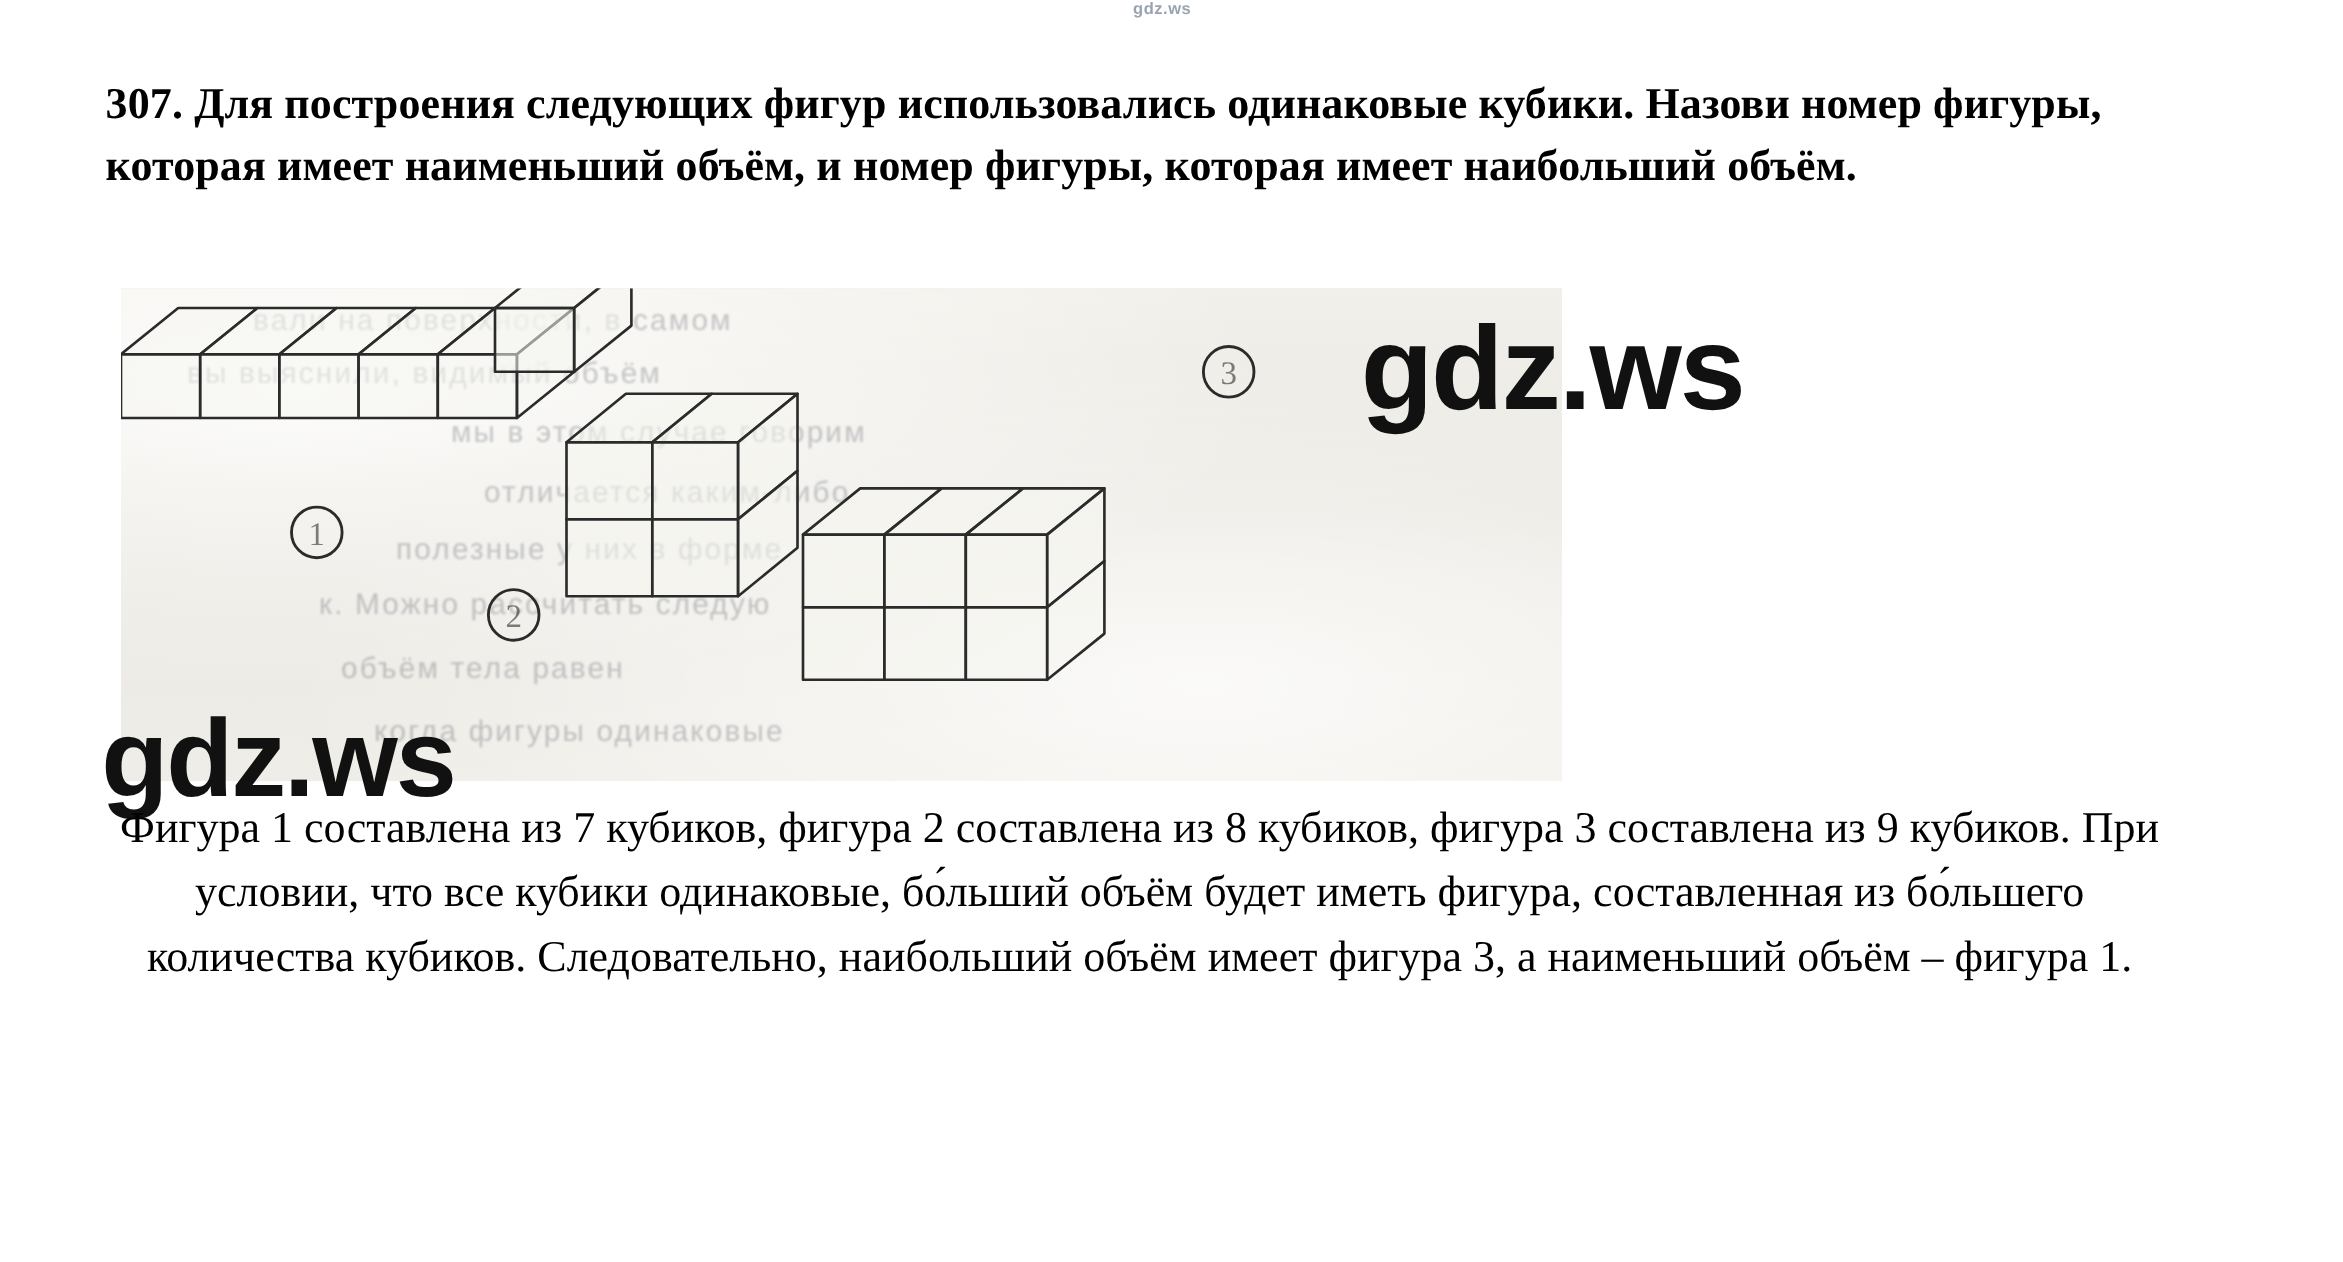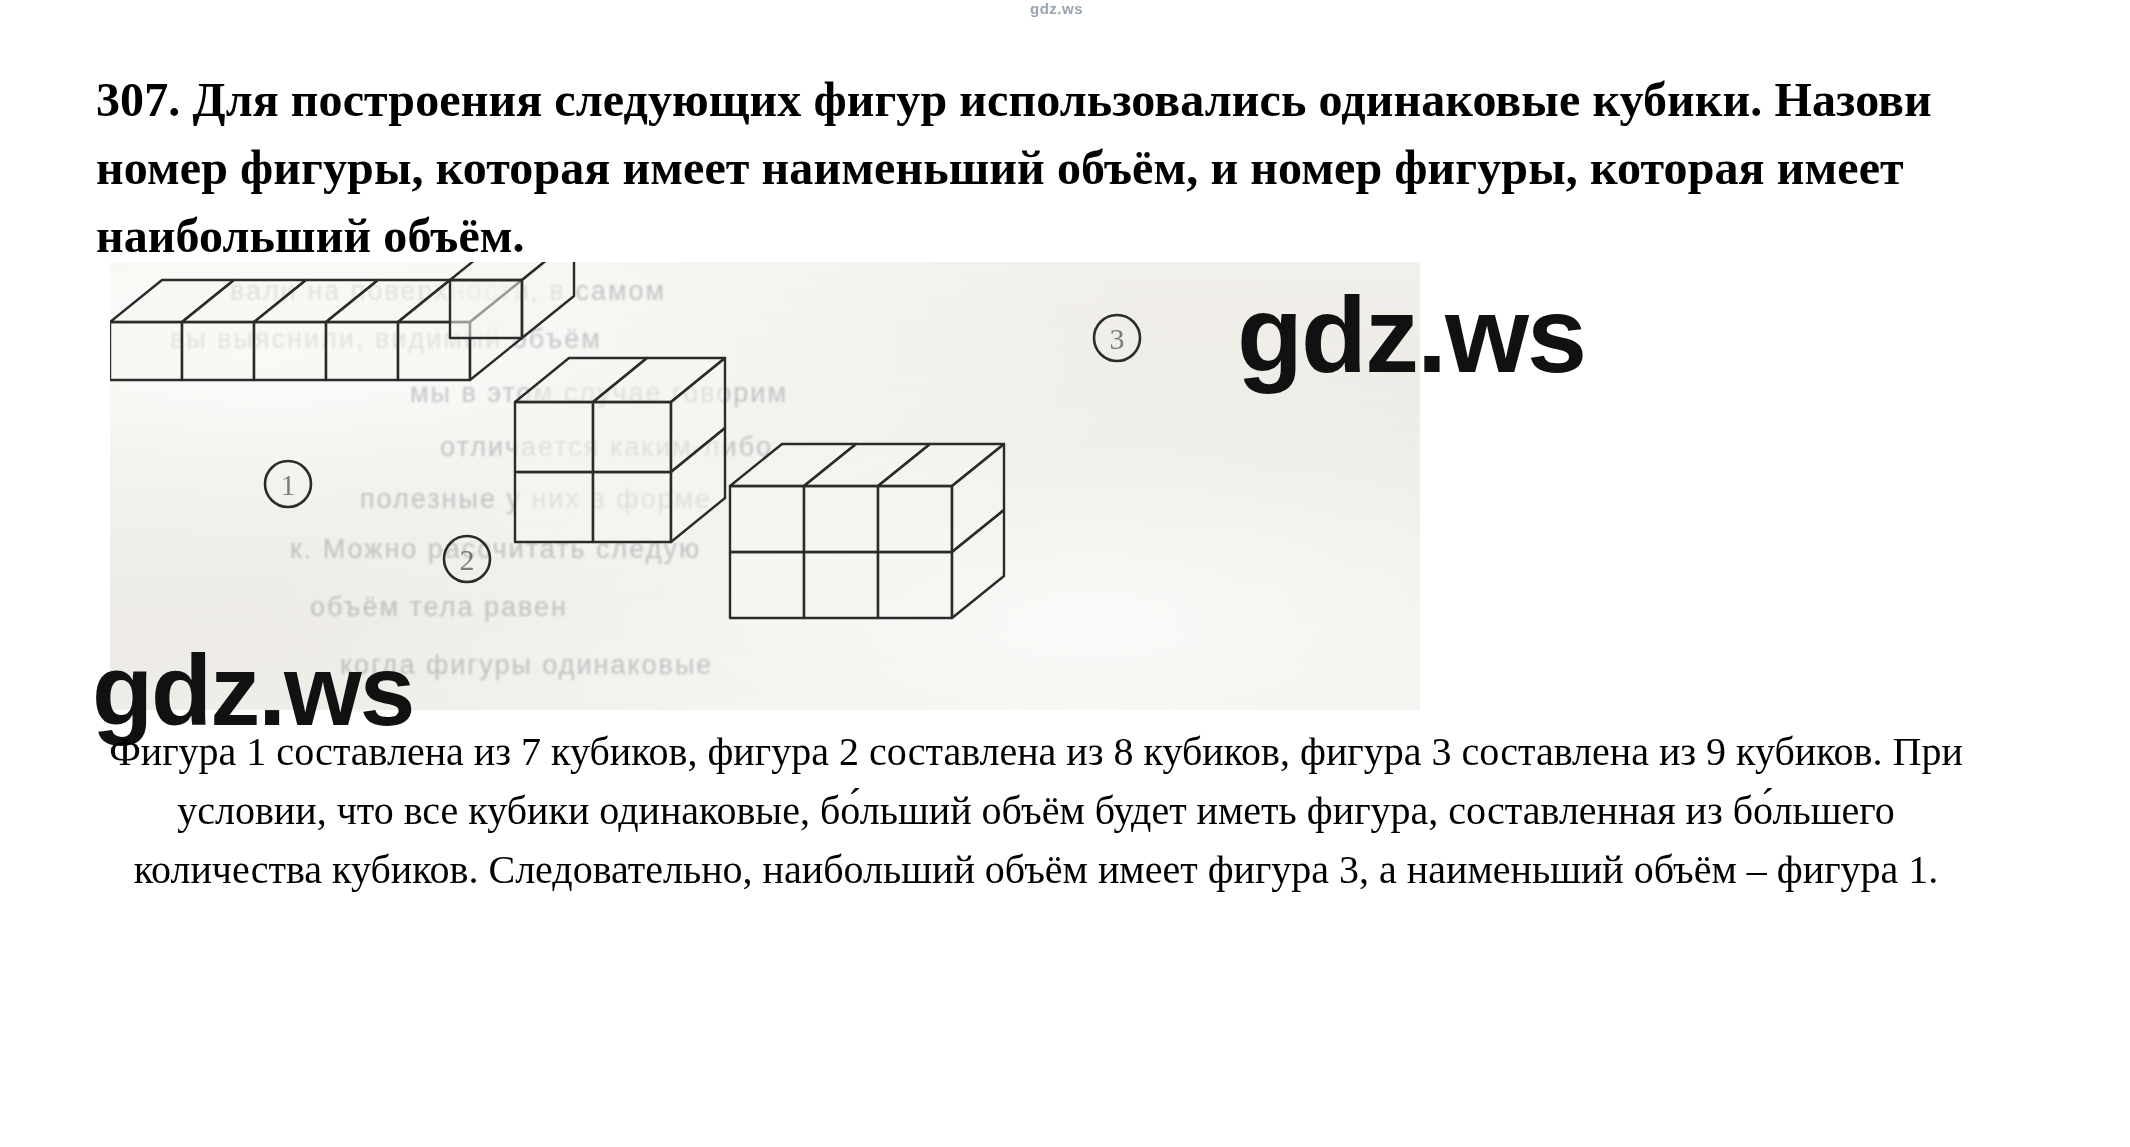--- a/index.html
+++ b/index.html
@@ -29,21 +29,21 @@
   }
 
   
   .task {
     position: absolute;
     left: 96px;
     top: 66px;
     width: 1860px;
     font-family: "Liberation Serif", serif;
     font-weight: bold;
-    font-size: 48px;
+    font-size: 40px;
     line-height: 1.42;
     letter-spacing: 0.1px;
   }
   .task .num { font-weight: bold; }
 
   
   .scan {
     position: absolute;
     left: 110px;
     top: 262px;

